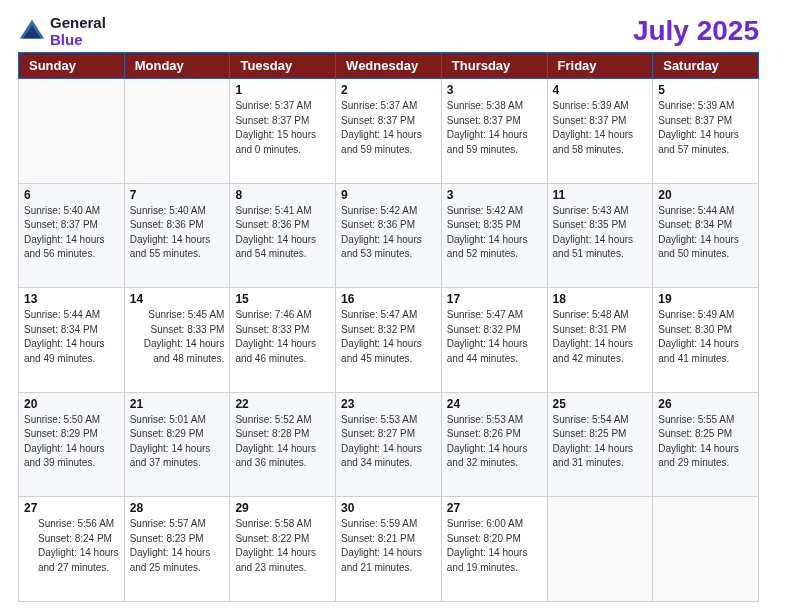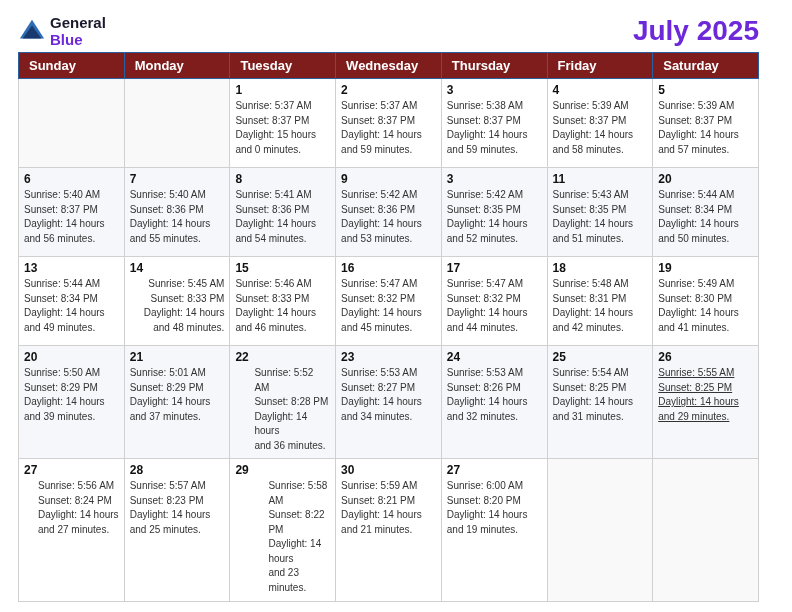--- a/index.html
+++ b/index.html
@@ -235,21 +235,21 @@
           </td>
           <td>
             <div class="day-num">14</div>
             <div class="day-detail" style="white-space: pre-line; text-align: right;">Sunrise: 5:45 AM
 Sunset: 8:33 PM
 Daylight: 14 hours
 and 48 minutes.</div>
           </td>
           <td>
             <div class="day-num">15</div>
-            <div class="day-detail" style="white-space: pre-line;">Sunrise: 5:46 AM
+            <div class="day-detail" style="white-space: pre-line;">Sunrise: 7:46 AM
 Sunset: 8:33 PM
 Daylight: 14 hours
 and 46 minutes.</div>
           </td>
           <td>
             <div class="day-num">16</div>
             <div class="day-detail" style="white-space: pre-line;">Sunrise: 5:47 AM
 Sunset: 8:32 PM
 Daylight: 14 hours
 and 45 minutes.</div>
@@ -286,21 +286,21 @@
           </td>
           <td>
             <div class="day-num">21</div>
             <div class="day-detail" style="white-space: pre-line;">Sunrise: 5:01 AM
 Sunset: 8:29 PM
 Daylight: 14 hours
 and 37 minutes.</div>
           </td>
           <td>
             <div class="day-num">22</div>
-            <div class="day-detail" style="white-space: pre-line; margin-left: 19px;">Sunrise: 5:52 AM
+            <div class="day-detail" style="white-space: pre-line;">Sunrise: 5:52 AM
 Sunset: 8:28 PM
 Daylight: 14 hours
 and 36 minutes.</div>
           </td>
           <td>
             <div class="day-num">23</div>
             <div class="day-detail" style="white-space: pre-line;">Sunrise: 5:53 AM
 Sunset: 8:27 PM
 Daylight: 14 hours
 and 34 minutes.</div>
@@ -314,21 +314,21 @@
           </td>
           <td>
             <div class="day-num">25</div>
             <div class="day-detail" style="white-space: pre-line;">Sunrise: 5:54 AM
 Sunset: 8:25 PM
 Daylight: 14 hours
 and 31 minutes.</div>
           </td>
           <td>
             <div class="day-num">26</div>
-            <div class="day-detail" style="white-space: pre-line; text-decoration: underline;">Sunrise: 5:55 AM
+            <div class="day-detail" style="white-space: pre-line;">Sunrise: 5:55 AM
 Sunset: 8:25 PM
 Daylight: 14 hours
 and 29 minutes.</div>
           </td>
         </tr>
         <tr>
           <td>
             <div class="day-num">27</div>
             <div class="day-detail" style="white-space: pre-line; margin-left: 14px;">Sunrise: 5:56 AM
 Sunset: 8:24 PM
@@ -337,21 +337,21 @@
           </td>
           <td>
             <div class="day-num">28</div>
             <div class="day-detail" style="white-space: pre-line;">Sunrise: 5:57 AM
 Sunset: 8:23 PM
 Daylight: 14 hours
 and 25 minutes.</div>
           </td>
           <td>
             <div class="day-num">29</div>
-            <div class="day-detail" style="white-space: pre-line; margin-left: 33px;">Sunrise: 5:58 AM
+            <div class="day-detail" style="white-space: pre-line;">Sunrise: 5:58 AM
 Sunset: 8:22 PM
 Daylight: 14 hours
 and 23 minutes.</div>
           </td>
           <td>
             <div class="day-num">30</div>
             <div class="day-detail" style="white-space: pre-line;">Sunrise: 5:59 AM
 Sunset: 8:21 PM
 Daylight: 14 hours
 and 21 minutes.</div>

